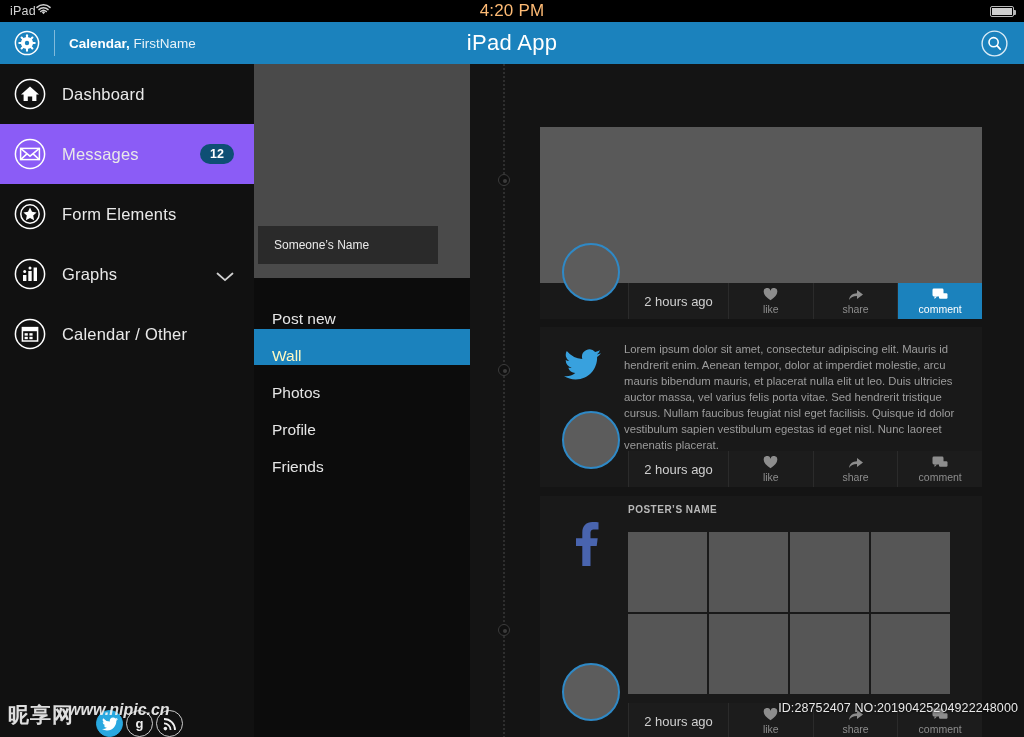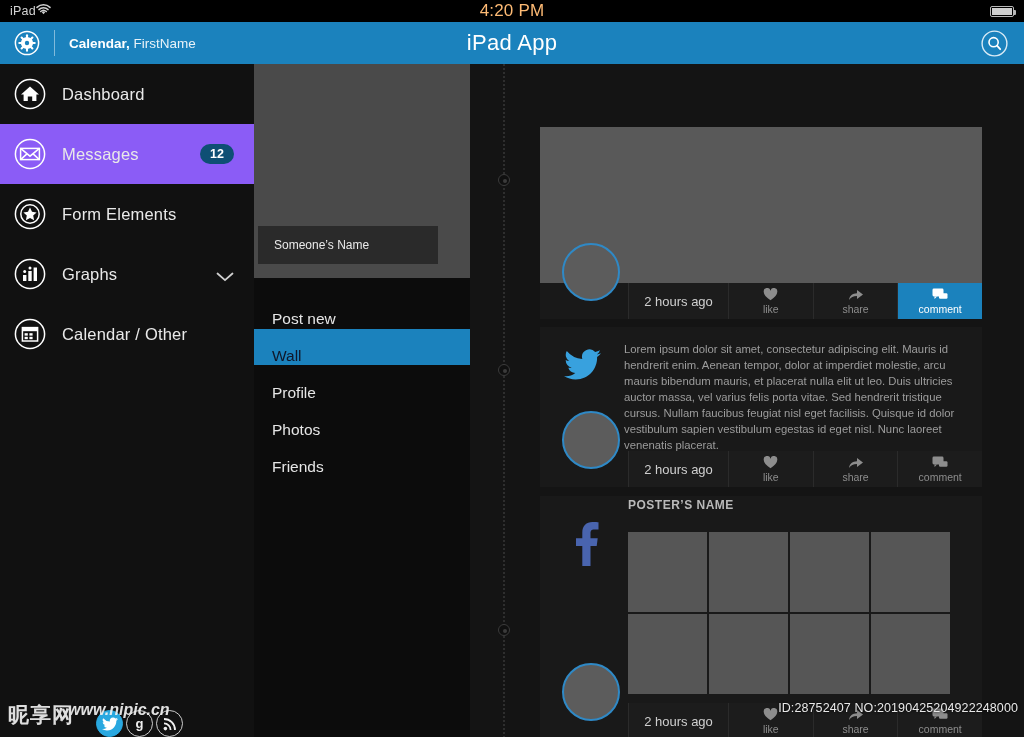--- a/index.html
+++ b/index.html
@@ -76,21 +76,21 @@
   .profile-namebar {
     position:absolute; left:4px; top:162px; width:180px; height:38px;
     background:#2a2a2a; display:flex; align-items:center; padding-left:16px;
   }
   .profile-namebar span { font-size:12px; color:#eaeaea; font-weight:300; }
   .submenu { position:absolute; left:0; top:228px; width:216px; }
   .submenu-item {
     height:36px; display:flex; align-items:flex-end; padding-left:18px;
     color:#e6e6e6; font-size:15.5px; font-weight:300; margin-bottom:1px;
   }
-  .submenu-item.active { background:#1b82bd; color:#0f172a; }
+  .submenu-item.active { background:#1b82bd; color:#fef9c3; }
 
   
   .divider { position:absolute; left:503px; top:64px; width:2px; bottom:0; }
   .divider .dots {
     position:absolute; left:0; top:0; bottom:0; width:2px;
     background-image:linear-gradient(#2e2e2e 50%, transparent 50%);
     background-size:2px 4px;
   }
   .drag-handle {
     position:absolute; left:-5px; width:12px; height:12px; border-radius:50%;
@@ -122,22 +122,22 @@
     position:absolute; width:58px; height:58px; border-radius:50%;
     background:#5c5c5c; border:2px solid #cfe4f2; z-index:5;
   }
   .avatar.blueRing { border-color:#2f89c6; }
 
   .tw-text {
     position:absolute; left:84px; top:14px; width:338px;
     font-size:11.3px; line-height:16px; color:#9c9c9c; font-weight:300;
   }
   .fb-poster {
-    position:absolute; left:88px; top:2px;
-    font-size:12px; font-weight:bold; color:#b9b9b9; letter-spacing:.5px;
+    position:absolute; left:88px; top:8px;
+    font-size:10px; font-weight:bold; color:#b9b9b9; letter-spacing:.5px;
   }
   .photo-grid {
     position:absolute; left:88px; top:36px; display:grid;
     grid-template-columns:repeat(4,79px); grid-template-rows:repeat(2,80px); gap:2px;
   }
   .photo-cell { background:#565656; }
 
   .bottom-text {
     position:absolute; left:88px; top:28px; width:340px;
     font-size:11.3px; line-height:16px; color:#6d6d6d; font-weight:300;
@@ -299,24 +299,24 @@
       </div>
     </div>
     <div class="submenu">
       <div class="submenu-item">
         <span>Post new</span>
       </div>
       <div class="submenu-item active">
         <span>Wall</span>
       </div>
       <div class="submenu-item">
+        <span>Photos</span>
+      </div>
+      <div class="submenu-item">
         <span>Profile</span>
-      </div>
-      <div class="submenu-item">
-        <span>Photos</span>
       </div>
       <div class="submenu-item">
         <span>Friends</span>
       </div>
     </div>
   </div>
 
   <div class="divider">
     <div class="dots"></div>
     <div class="drag-handle" style="top:110px"></div>

